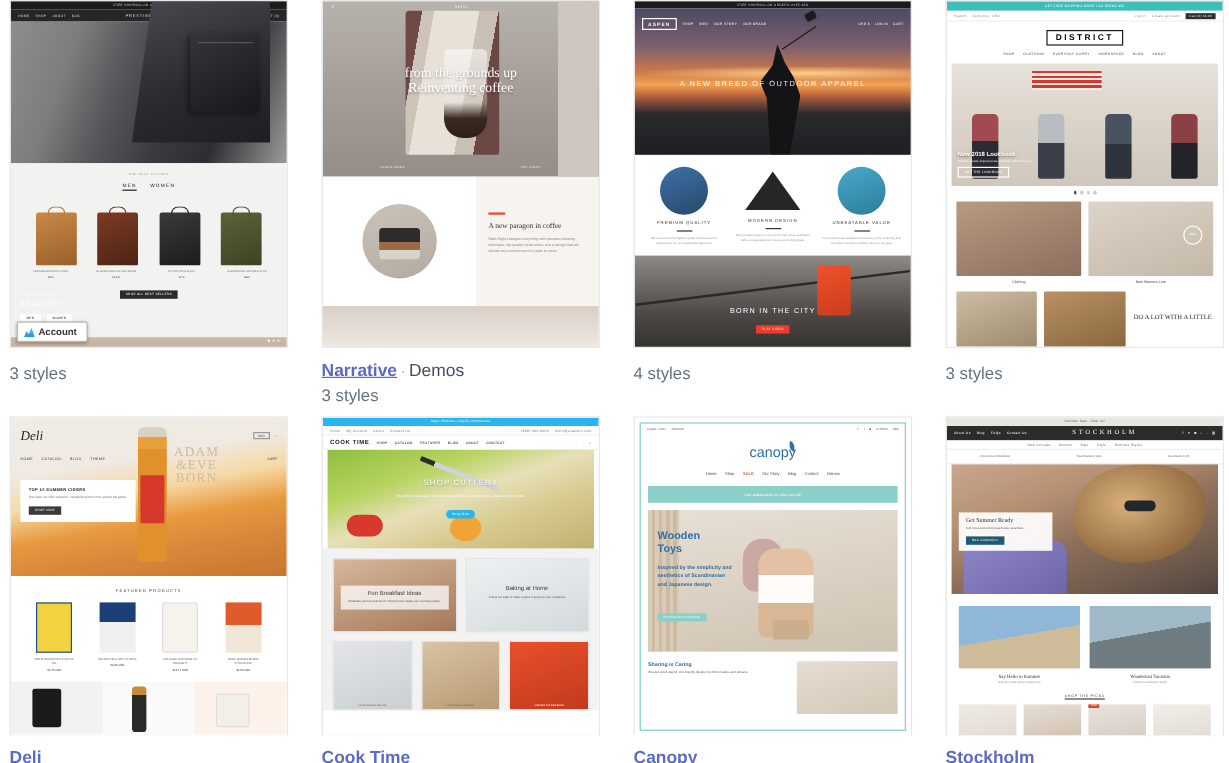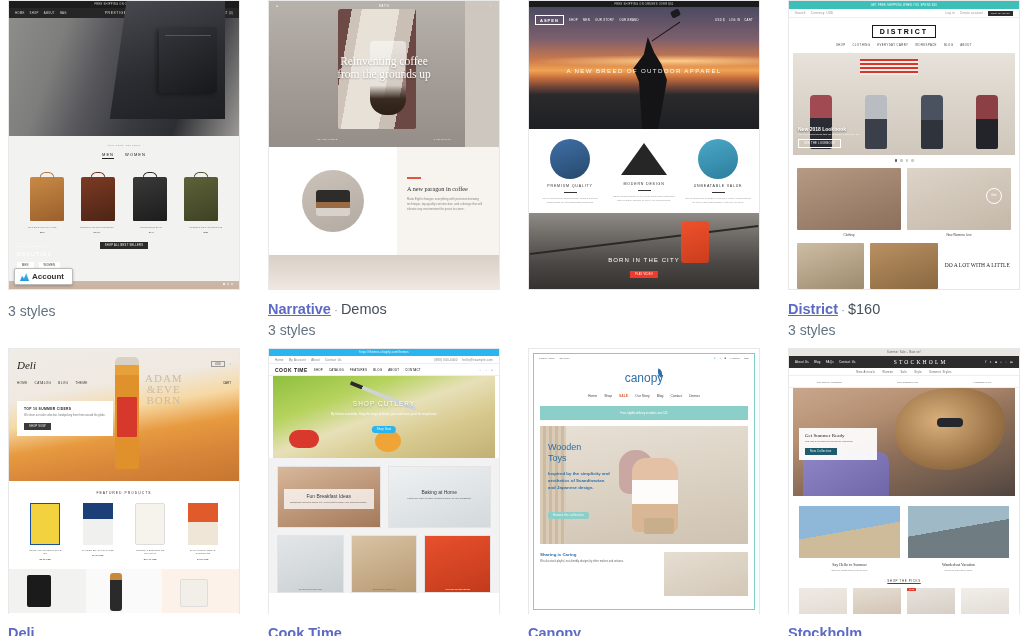--- a/index.html
+++ b/index.html
@@ -231,21 +231,21 @@
      display:flex;align-items:center;justify-content:center;}
   .cp-hero{margin:6px 6px 0;height:118px;position:relative;overflow:hidden;
      background:linear-gradient(170deg,#e7e0d6 0%,#ded5c7 40%,#cfc3b2 100%);}
   .cp-crib{position:absolute;left:0;top:0;bottom:0;width:26px;
      background:repeating-linear-gradient(90deg,#d9cbb6 0 3px,#cbbba2 3px 6px);}
   .cp-star{position:absolute;left:38%;top:24px;width:34px;height:44px;background:#c9a7a3;
      border-radius:16px 16px 10px 10px;}
   .cp-baby{position:absolute;left:44%;top:32px;width:46px;height:74px;
      background:linear-gradient(180deg,#e4c1a4 0 30%,#fdfcfa 30% 62%,#d9b795 62%);border-radius:14px 14px 6px 6px;}
   .cp-toys{position:absolute;left:50%;bottom:10px;width:30px;height:16px;background:#c9ae8c;border-radius:2px;}
-  .cp-ht{position:absolute;left:8px;top:16px;color:#2f6fa8;font-size:9px;line-height:11px;font-weight:400;}
+  .cp-ht{position:absolute;left:8px;top:16px;color:#2f6fa8;font-size:9px;line-height:11px;font-weight:700;}
   .cp-hp{position:absolute;left:8px;top:44px;width:62px;color:#2f6fa8;font-size:4.4px;line-height:7px;font-weight:700;}
   .cp-hb{position:absolute;left:8px;top:86px;background:#8ccfc9;color:#fff;border-radius:2px;}
   .cp-sec{margin:8px 6px 0;display:flex;gap:6px;}
   .cp-sl{flex:1;}
   .cp-st{font-size:4.4px;font-weight:700;color:#2f6fa8;}
   .cp-sp{font-size:2.6px;line-height:4.4px;color:#666;margin-top:3px;}
   .cp-sr{flex:0 0 84px;height:44px;background:linear-gradient(160deg,#e6ded2,#d3c7b6);}
 
   
   .sk-top{background:#e9e6e2;color:#555;height:7px;}
@@ -368,22 +368,22 @@
         <div class="nr-hero">
           <div class="nr-wall"></div>
           <div class="nr-machine"></div>
           <div class="nr-carafe"></div>
           <div style="position:absolute;left:0;right:0;top:4px;display:flex;justify-content:space-between;padding:0 7px;color:#fff;font-size:2.6px;letter-spacing:.6px">
             <span>☰</span>
             <span>RATIO</span>
             <span>⌂</span>
           </div>
           <div class="nr-title">
+            <div>from the grounds up</div>
             <div>Reinventing coffee</div>
-            <div>from the grounds up</div>
           </div>
           <div style="position:absolute;left:0;right:0;bottom:6px;display:flex;justify-content:space-around;color:#fff;font-size:2.4px;letter-spacing:.5px;opacity:.85">
             <span>LEARN MORE</span>
             <span>THE EIGHT</span>
           </div>
         </div>
         <div class="nr-mid">
           <div class="nr-left">
             <div class="nr-circ"></div>
           </div>
@@ -450,20 +450,21 @@
         </div>
         <div class="px-bot">
           <div class="px-rail"></div>
           <div class="px-jacket"></div>
           <div class="px-btxt">BORN IN THE CITY</div>
           <span class="btn px-bbtn">PLAY VIDEO</span>
         </div>
       </div>
     </div>
     <div class="meta">
+      <div class="styles">4 styles</div>
     </div>
   </div>
 
   <div class="card">
     <div class="thumb">
       <div class="site" style="background:#fff">
         <div class="topbar ds-top">GET FREE SHIPPING WHEN YOU SPEND $50</div>
         <div class="navrow ds-util">
           <span style="display:flex;gap:5px">
             <span>Search</span>
@@ -528,23 +529,20 @@
             </div>
             <div class="ds-tile">
               <div class="ds-ti2" style="background:#fff;display:flex;align-items:center;justify-content:center;text-align:center;font-family:'Liberation Serif',serif;font-size:5.5px;line-height:7px;color:#1e1e1e">DO A LOT WITH A LITTLE</div>
               <div class="ds-tl">Behind the Scenes</div>
             </div>
           </div>
         </div>
       </div>
     </div>
     <div class="meta">
-      <div class="line1">
-        <a class="name" href="#">District</a><span class="dot">·</span><span class="price">$160</span>
-      </div>
       <div class="styles">3 styles</div>
     </div>
   </div>
 
   <div class="card row2">
     <div class="thumb">
       <div class="site" style="background:#fff">
         <div class="dl-hero">
           <div class="dl-logo">Deli</div>
           <div class="dl-util">

